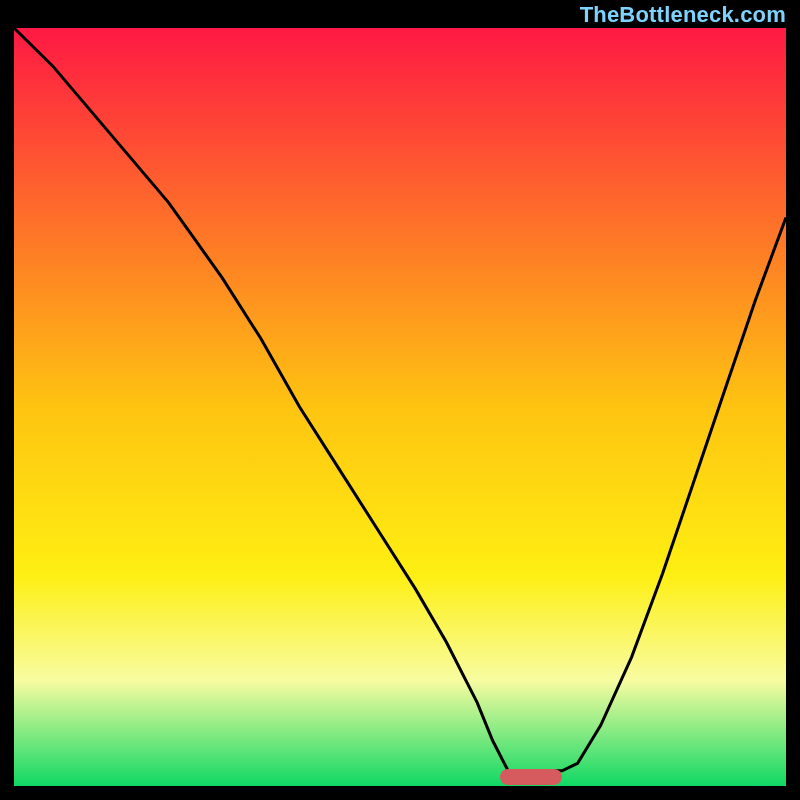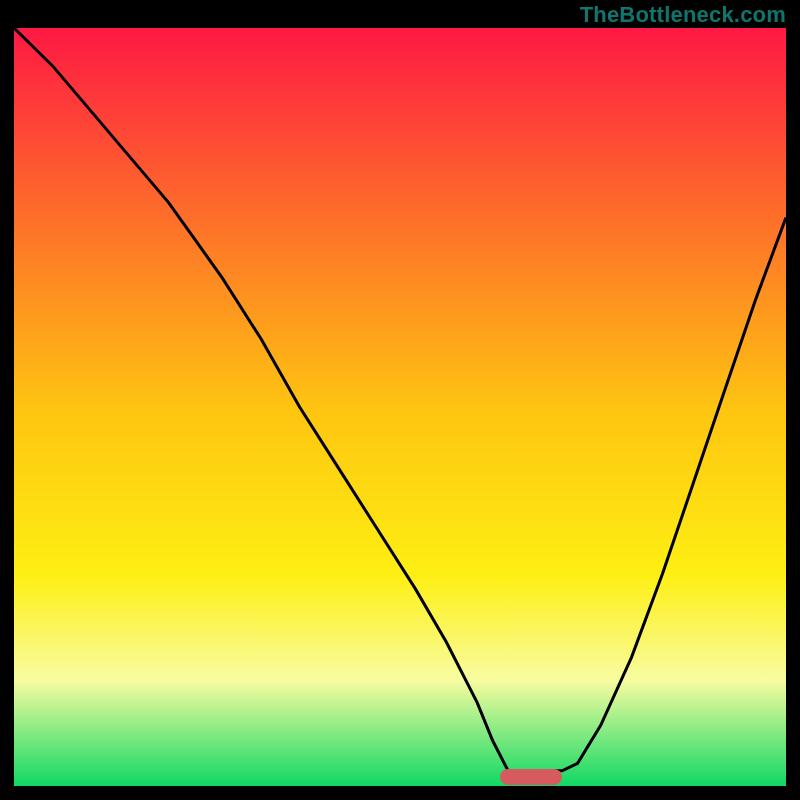--- a/index.html
+++ b/index.html
@@ -20,21 +20,21 @@
   }
   .plot {
     position: absolute;
     left: 0; top: 0;
     width: 100%; height: 100%;
   }
   .watermark {
     position: absolute;
     top: 2px;
     right: 14px;
-    color: #0f766e;
+    color: #7dd3fc;
     font-family: Arial, Helvetica, sans-serif;
     font-size: 22px;
     font-weight: bold;
     letter-spacing: 0.2px;
   }
   .marker {
     position: absolute;
     background: #d65b5e;
     border-radius: 10px;
     height: 16px;

